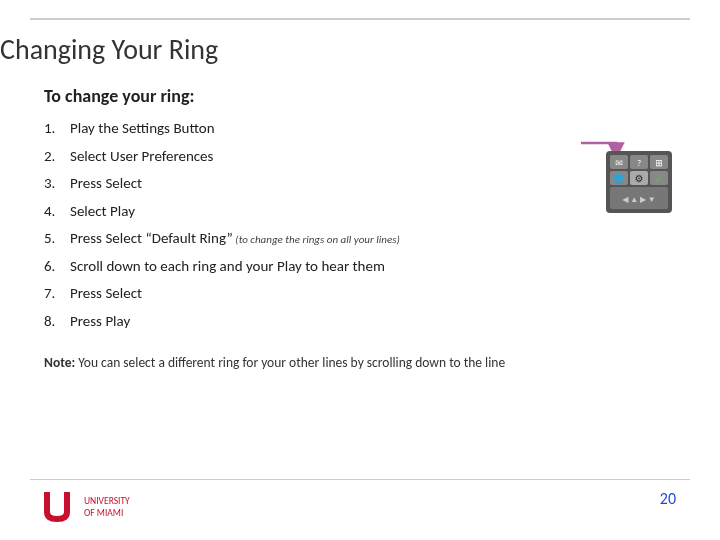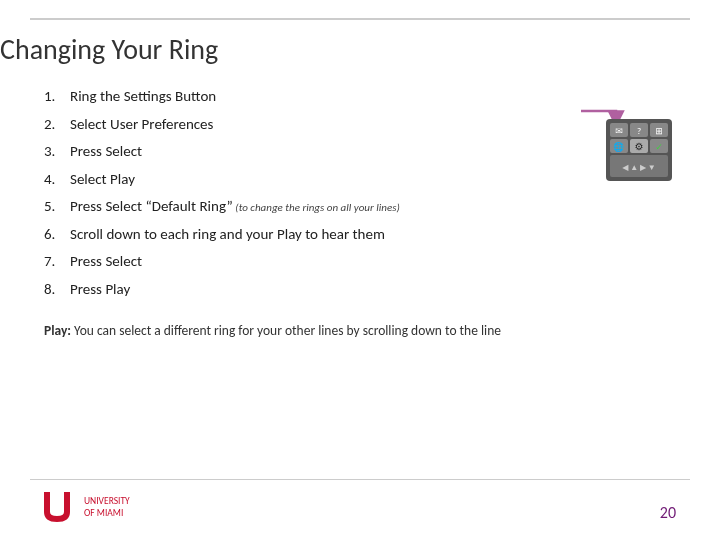--- a/index.html
+++ b/index.html
@@ -133,40 +133,41 @@
       margin-left: 6px;
       font-size: 9.5px;
       font-weight: 400;
       color: #c8102e;
       line-height: 1.3;
       text-transform: uppercase;
     }
 
     .page-number {
       position: absolute;
-      bottom: 18px;
+      bottom: 32px;
       right: 44px;
       font-size: 16px;
-      color: #701a75;
+      color: #1d4ed8;
     }
   </style>
 </head>
 <body>
 
 <div class="top-rule"></div>
 
 <h1>Changing Your Ring</h1>
 
 <div class="content">
+  <div class="subtitle">To change your ring:</div>
 
   <div class="steps-wrapper">
     <ol id="steps-list">
         <li>
           <span class="num">1.</span>
-          <span class="step-text"><span>Ring the </span><span class="bold">Settings</span><span> Button</span></span>
+          <span class="step-text"><span>Play the </span><span class="bold">Settings</span><span> Button</span></span>
         </li>
         <li>
           <span class="num">2.</span>
           <span class="step-text"><span>Select </span><span class="bold">User Preferences</span></span>
         </li>
         <li>
           <span class="num">3.</span>
           <span class="step-text"><span>Press </span><span class="bold">Select</span></span>
         </li>
         <li>
@@ -222,21 +223,21 @@
         <rect x="124" y="58" width="18" height="14" rx="2" fill="#888"></rect>
         <text x="133" y="69" font-size="9" text-anchor="middle" fill="#4c4">✓</text>
 
         <rect x="84" y="74" width="58" height="22" rx="2" fill="#777"></rect>
         <text x="113" y="89" font-size="8" text-anchor="middle" fill="#ccc">◀ ▲ ▶ ▼</text>
       </svg>
     </div>
   </div>
 
   <div class="note">
-    <span class="note-label">Play:</span><span> You can select a different ring for your other lines by scrolling down to the line</span>
+    <span class="note-label">Note:</span><span> You can select a different ring for your other lines by scrolling down to the line</span>
   </div>
 </div>
 
 <div class="bottom-rule"></div>
 
 <div class="logo-area">
   <svg class="logo-u" viewBox="0 0 42 42" xmlns="http://www.w3.org/2000/svg">
     <rect x="0" y="0" width="42" height="42" fill="white"></rect>
 
     <path d="M8,6 L8,26 Q8,36 21,36 Q34,36 34,26 L34,6 L28,6 L28,26 Q28,30 21,30 Q14,30 14,26 L14,6 Z" fill="#c8102e"></path>

